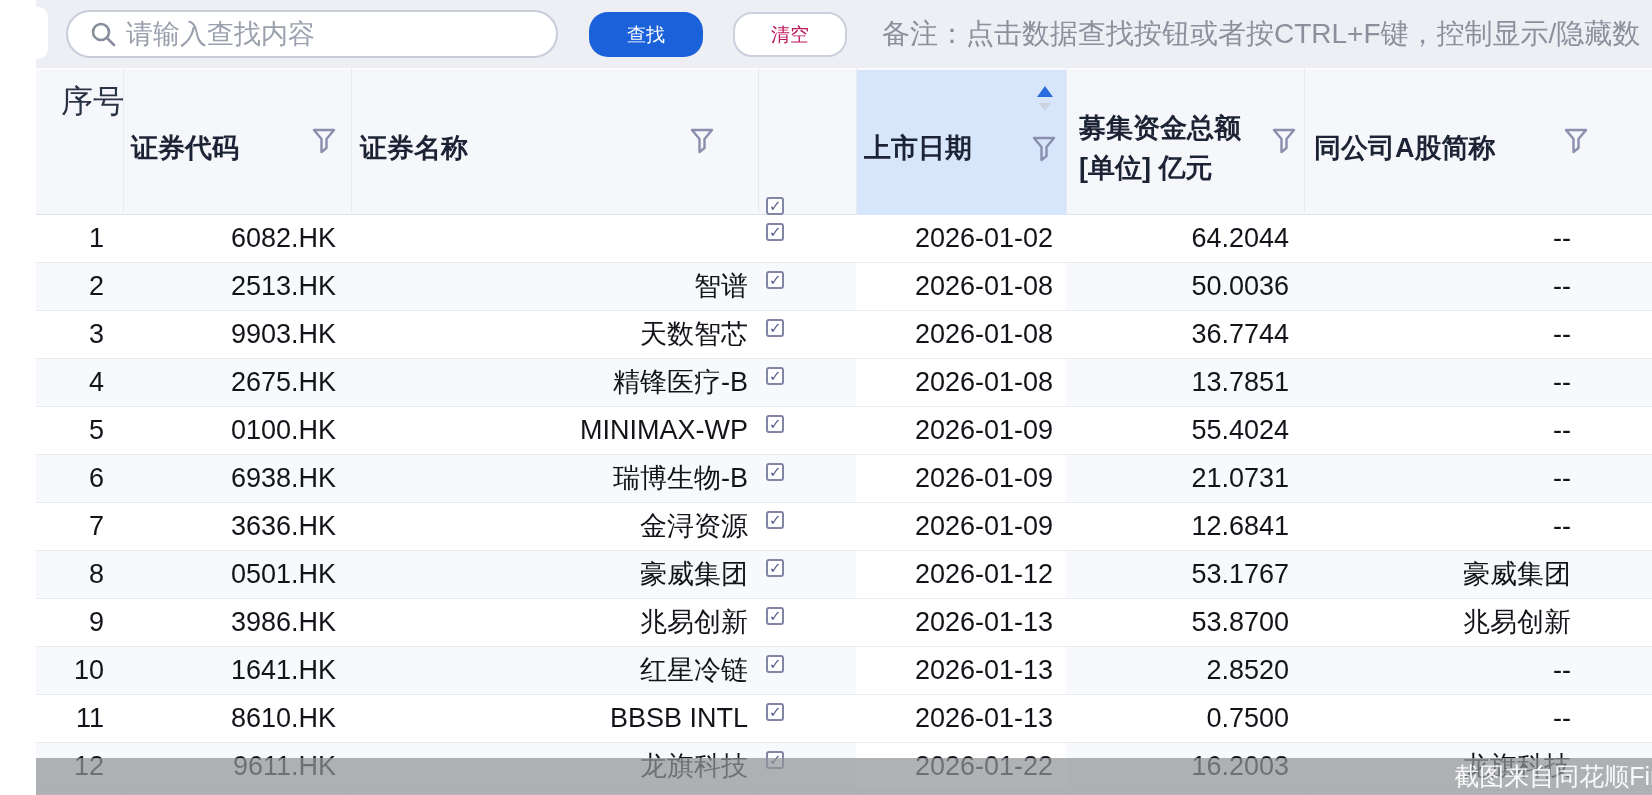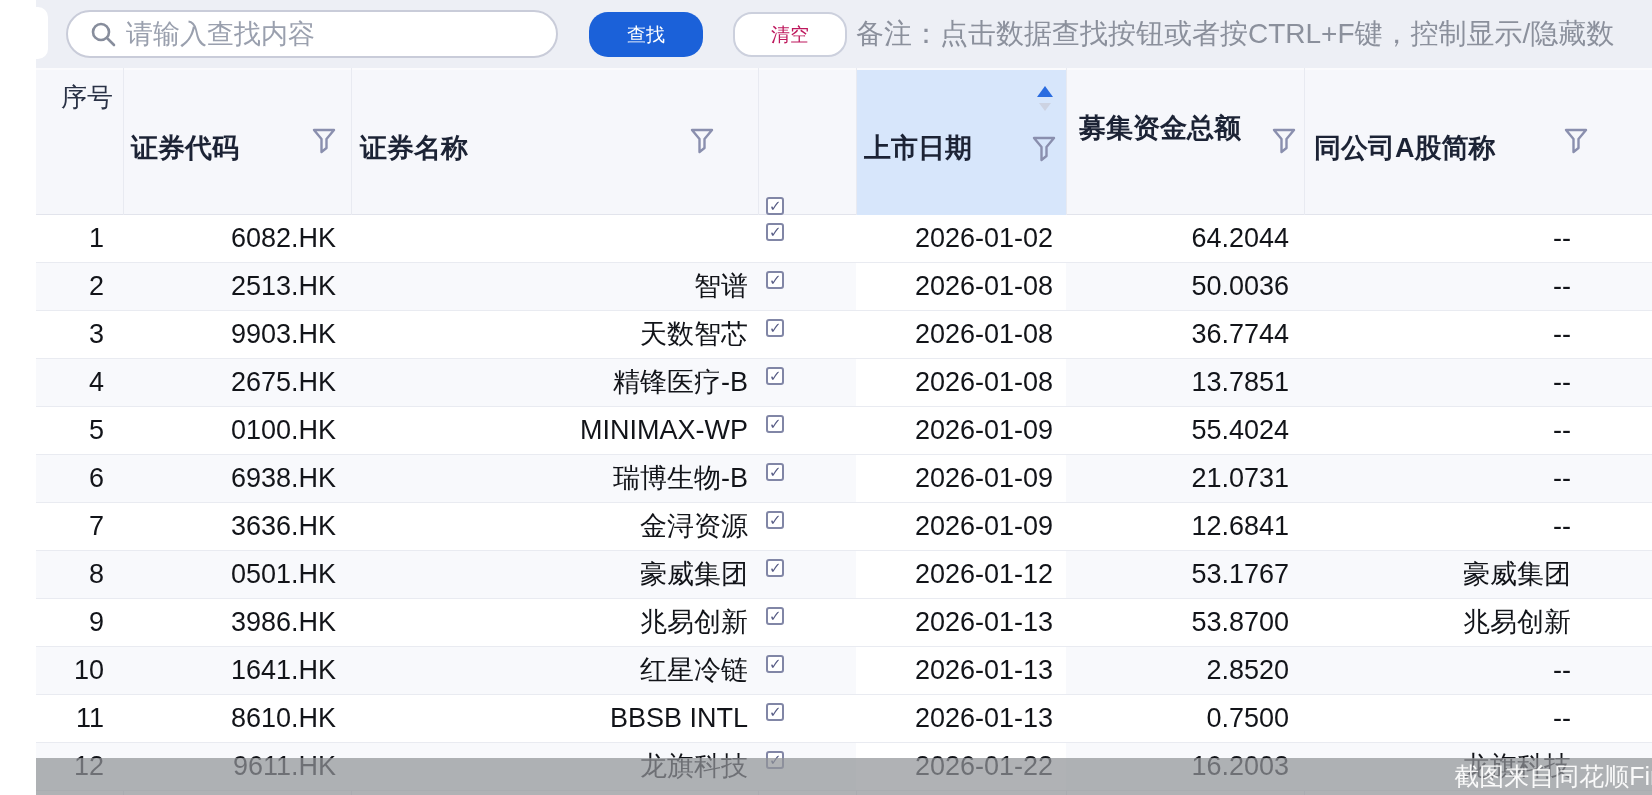--- a/index.html
+++ b/index.html
@@ -11,30 +11,30 @@
   .topbar { position:absolute; left:0; top:0; width:1652px; height:68px; background:#edeff5; }
   .panel-edge { position:absolute; left:-10px; top:7px; width:22px; height:52px; background:#fff; border-radius:10px; }
   .searchbox { position:absolute; left:30px; top:10px; width:492px; height:48px; background:#fff;
                border:2px solid #c9ccd9; border-radius:26px; display:flex; align-items:center; }
   .searchbox svg { margin-left:22px; flex:0 0 auto; }
   .search-ph { margin-left:10px; font-size:27px; color:#9aa0ae; white-space:nowrap; }
   .btn { position:absolute; top:12px; height:45px; width:114px; border-radius:19px; font-size:19px;
          display:flex; align-items:center; justify-content:center; cursor:pointer; }
   .btn-find { left:553px; background:#1b61d9; color:#ffffff; }
   .btn-clear { left:697px; background:#ffffff; color:#be185d; border:2px solid #ccd0dd; }
-  .note { position:absolute; left:820px; top:0; height:68px; line-height:68px; font-size:28px;
+  .note { position:absolute; left:846px; top:0; height:68px; line-height:68px; font-size:28px;
           color:#8b909c; white-space:nowrap; }
 
   
   .thead { position:absolute; left:0; top:68px; width:1652px; height:147px; background:#f6f7fb;
            border-top:2px solid #fbfbfd; border-bottom:1px solid #e2e4ec; }
   .th-sorted-bg { position:absolute; left:820px; top:0; width:210px; height:147px; background:#d7e6fb; }
   .th-label { position:absolute; font-size:27px; font-weight:bold; color:#1c2335; white-space:nowrap; top:60px; }
   .th-label.two-line { top:38px; line-height:40px; }
-  .idx-label { position:absolute; left:25px; top:10px; font-size:26px; color:#2a3246; }
+  .idx-label { position:absolute; left:25px; top:10px; font-size:32px; color:#2a3246; }
   .funnel { position:absolute; top:58px; }
   .sort-stack { position:absolute; left:998px; top:16px; width:22px; }
   .tri-up { width:0; height:0; margin:0 auto; border-left:8px solid transparent; border-right:8px solid transparent;
             border-bottom:11px solid #2a6ce0; }
   .tri-down { width:0; height:0; margin:6px auto 0; border-left:6px solid transparent; border-right:6px solid transparent;
               border-top:8px solid #cdd3e2; }
 
   
   .vline { position:absolute; top:68px; width:1px; height:727px; background:#e8eaf1; }
 
@@ -100,20 +100,21 @@
     <div class="sort-stack">
       <div class="tri-up"></div>
       <div class="tri-down"></div>
     </div>
     <svg class="funnel" style="left:996px; top:66px;" width="24" height="26" viewBox="0 0 24 26">
       <path d="M2 2h20l-7.5 9v9l-5 4V11L2 2z" fill="none" stroke="#8a8fae" stroke-width="2.4" stroke-linejoin="round"></path>
     </svg>
 
     <div class="th-label two-line" style="left:1043px;">
       <div>募集资金总额</div>
+      <div>[单位]  亿元</div>
     </div>
     <svg class="funnel" style="left:1236px;" width="24" height="26" viewBox="0 0 24 26">
       <path d="M2 2h20l-7.5 9v9l-5 4V11L2 2z" fill="none" stroke="#8a8fae" stroke-width="2.4" stroke-linejoin="round"></path>
     </svg>
 
     <div class="th-label" style="left:1278px;">同公司A股简称</div>
     <svg class="funnel" style="left:1528px;" width="24" height="26" viewBox="0 0 24 26">
       <path d="M2 2h20l-7.5 9v9l-5 4V11L2 2z" fill="none" stroke="#8a8fae" stroke-width="2.4" stroke-linejoin="round"></path>
     </svg>
   </div>

